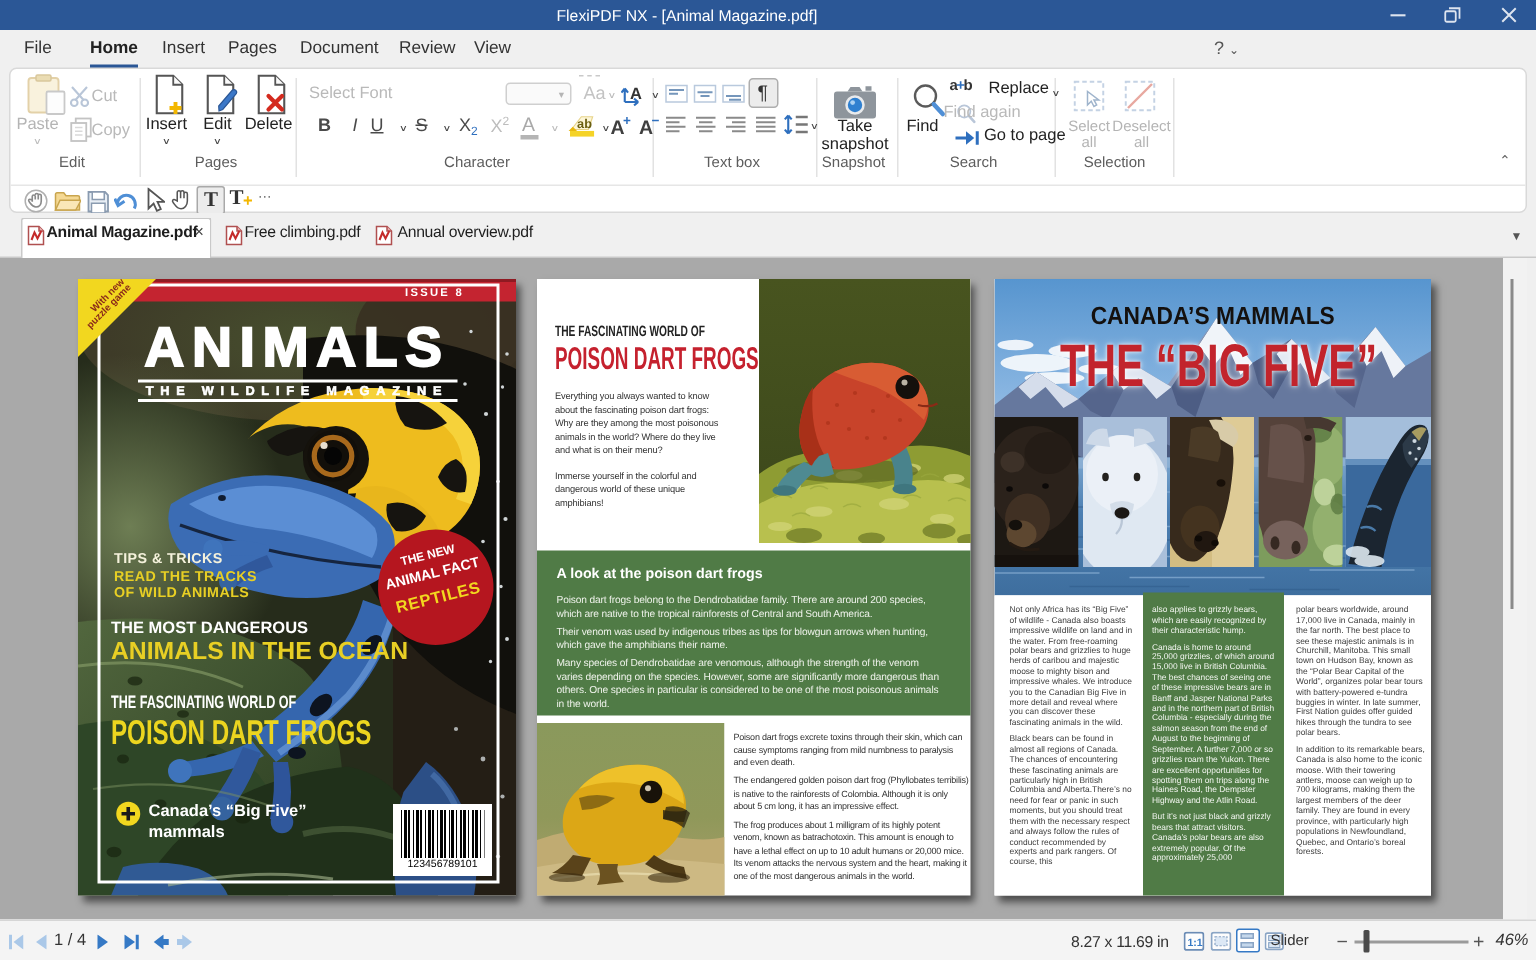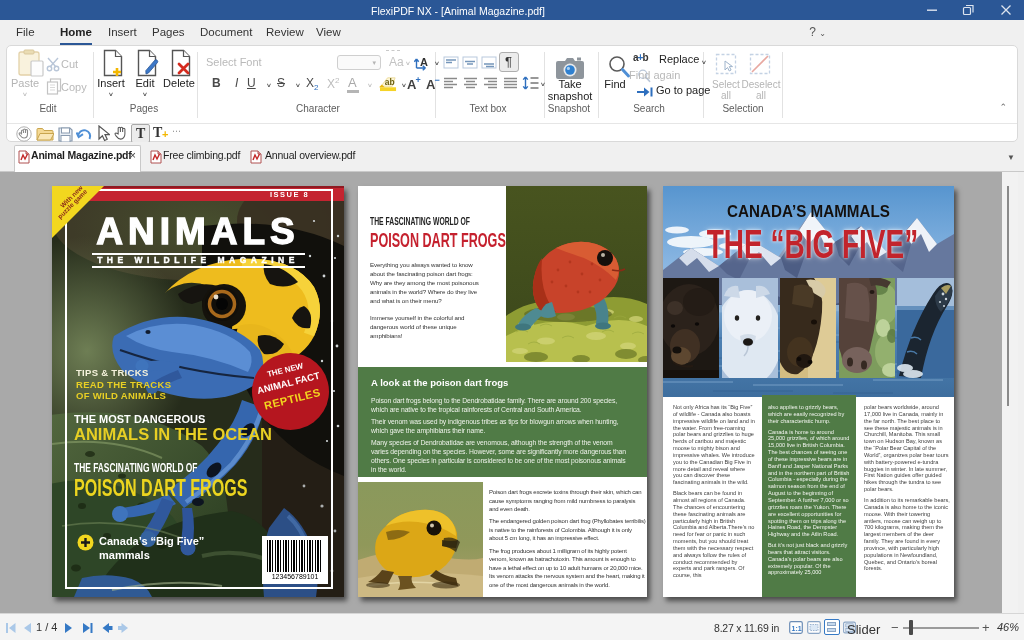--- a/index.html
+++ b/index.html
@@ -770,19 +770,19 @@
   </svg>
   <div class="abs" style="left:824px; top:5px; width:16px; height:16px; border:1.5px solid #3579c5; border-radius:2px; background:#fff;">
     <div style="position:absolute; left:2px; top:1.5px; width:9px; height:4px; background:#c5d8ec; border:1px solid #8aa5c5;"></div>
     <div style="position:absolute; left:2px; top:7.5px; width:9px; height:4px; background:#c5d8ec; border:1px solid #8aa5c5;"></div>
   </div>
   <svg class="abs" style="left:843px; top:7px;" width="13" height="13" viewBox="0 0 14 13">
     <rect x="0.7" y="0.7" width="12.6" height="11.6" rx="1.5" fill="#fdfdfd" stroke="#8aa5c5" stroke-width="1.2"></rect>
     <rect x="3" y="2.5" width="8" height="3.5" fill="#dce8f5" stroke="#8aa5c5" stroke-width="0.8"></rect>
     <rect x="3" y="7.5" width="8" height="3.5" fill="#dce8f5" stroke="#8aa5c5" stroke-width="0.8"></rect>
   </svg>
-  <div class="abs" style="left:847px; top:8px; font-size:13px; color:#333;">Slider</div>
+  <div class="abs" style="left:847px; top:8px; font-size:10px; color:#333;">Slider</div>
   <div class="abs" style="left:891px; top:6px; font-size:13px; color:#555;">−</div>
   <div class="abs" style="left:903px; top:13px; width:76px; height:1.5px; background:#9a9a9a;"></div>
   <div class="abs" style="left:909px; top:6px; width:4px; height:15px; background:#4a4a4a; border-radius:1px;"></div>
   <div class="abs" style="left:982px; top:6px; font-size:13px; color:#555;">+</div>
   <div class="abs" style="left:997px; top:7px; font-size:11px; color:#333;font-style:italic;">46%</div>
 </div>
 
 </body></html>

